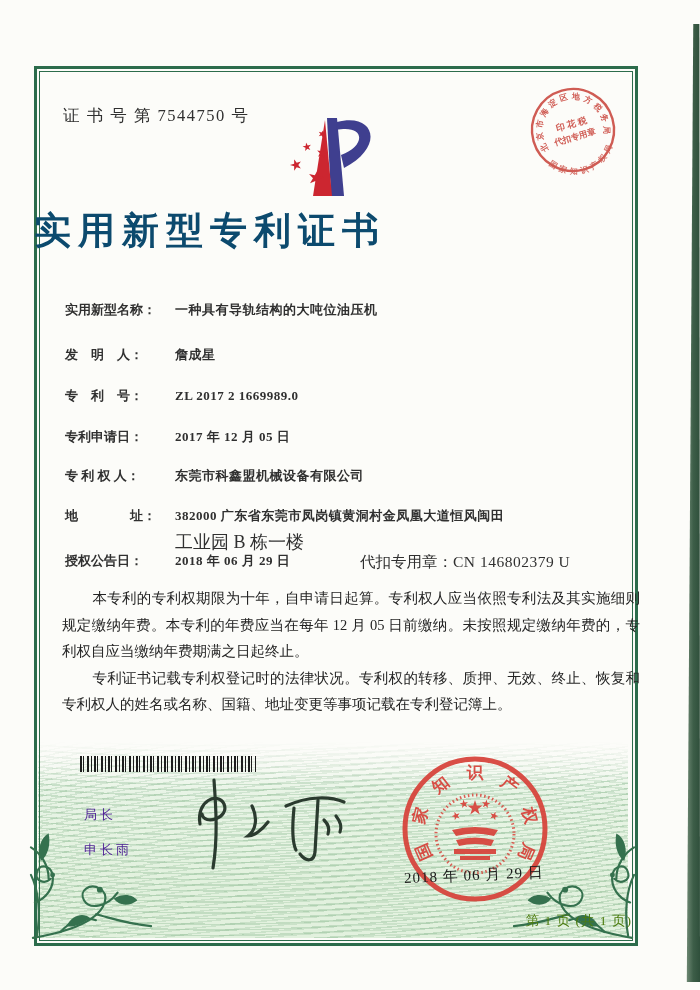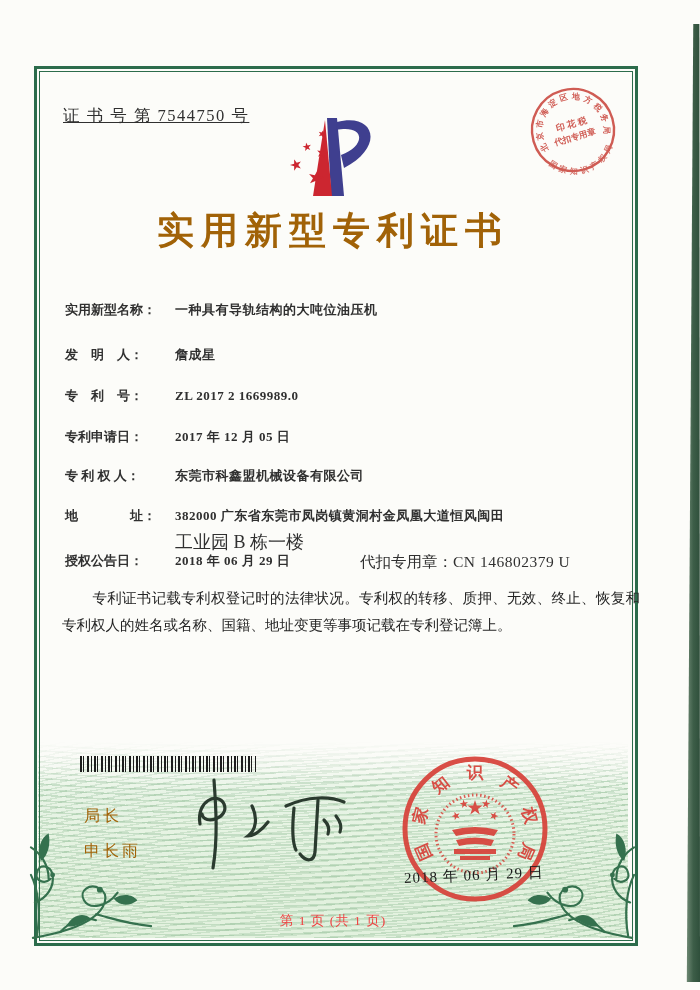--- a/index.html
+++ b/index.html
@@ -28,27 +28,27 @@
     position:absolute;left:38px;top:742px;width:590px;height:196px;z-index:1;
     background:
       repeating-radial-gradient(180% 120% at 30% 300%, rgba(255,255,255,0) 0 4px, rgba(118,172,126,.30) 4px 5.5px),
       repeating-radial-gradient(180% 120% at 75% -180%, rgba(255,255,255,0) 0 4px, rgba(118,172,126,.22) 4px 5.5px),
       linear-gradient(to bottom, rgba(222,240,220,0) 0%, rgba(222,240,220,.65) 25%, #e2f1de 70%);
     -webkit-mask-image:linear-gradient(to bottom,transparent 0,#000 22%);
             mask-image:linear-gradient(to bottom,transparent 0,#000 22%);
   }
   .cert-no{
     position:absolute;left:63px;top:105px;z-index:3;
-    font-size:16.5px;letter-spacing:1.5px;color:#303030;text-decoration:underline;
+    font-size:16.5px;letter-spacing:1.5px;color:#303030;
   }
   .logo{position:absolute;left:278px;top:110px;width:104px;height:90px;z-index:3;}
   .tax-stamp{position:absolute;left:527px;top:84px;width:92px;height:92px;z-index:4;opacity:.9;}
   .title{
     position:absolute;left:34px;top:206px;width:598px;z-index:3;
-    text-align:center;font-size:37px;font-weight:600;letter-spacing:7px;color:#a16207;
+    font-size:37px;font-weight:600;letter-spacing:7px;color:#0c4a6e;
   }
   .row{position:absolute;left:65px;z-index:3;font-size:13px;color:#303030;white-space:nowrap;font-weight:bold;}
   .flabel{display:inline-block;width:110px;}
   .fvalue{letter-spacing:.5px;}
   .row2{position:absolute;left:360px;z-index:3;font-size:15.5px;color:#303030;white-space:nowrap;}
   .addr2{position:absolute;left:175px;top:530px;z-index:3;font-size:18px;color:#303030;}
   .bodytext{
     position:absolute;left:62px;top:585px;width:578px;z-index:3;
     font-size:14.5px;line-height:26.5px;color:#242424;text-align:justify;
   }
@@ -57,31 +57,31 @@
     position:absolute;left:80px;top:756px;width:176px;height:16px;z-index:3;
     background:repeating-linear-gradient(90deg,
       #1d1d1d 0 2px,transparent 2px 3px,
       #1d1d1d 3px 4px,transparent 4px 7px,
       #1d1d1d 7px 9px,transparent 9px 11px,
       #1d1d1d 11px 12px,transparent 12px 14px);
   }
   .official{
     position:absolute;left:84px;z-index:3;
     font-family:Liberation Serif, serif;
-    font-size:16px;letter-spacing:3px;color:#a16207;font-weight:500;
+    font-size:13px;letter-spacing:3px;color:#4c1d95;font-weight:500;
   }
   .sig{position:absolute;left:178px;top:772px;width:176px;height:104px;z-index:5;}
   .seal{position:absolute;left:398px;top:752px;width:154px;height:154px;z-index:4;opacity:.93;}
   .seal-date{
     position:absolute;left:404px;top:866px;z-index:6;
     font-size:15px;letter-spacing:1px;color:#1c1c1c;transform:rotate(-2.5deg);white-space:nowrap;
   }
   .footer{
     position:absolute;left:34px;top:912px;width:598px;z-index:3;
-    text-align:center;font-size:13.5px;color:#ef4444;letter-spacing:1px;
+    text-align:right;font-size:13.5px;color:#4d7c0f;letter-spacing:1px;
   }
   .flourish{position:absolute;width:128px;height:158px;z-index:2;}
   .fl-left{left:27px;top:788px;}
   .fl-right{left:510px;top:788px;transform:scaleX(-1);}
   svg text{font-family:"Liberation Serif","DejaVu Serif",serif;}
 </style>
 </head>
 <body>
 
 <div class="edge-strip"></div>
@@ -197,20 +197,21 @@
 </div>
 <div class="addr2">工业园 B 栋一楼</div>
 <div class="row" style="top:552px">
   <span class="flabel">授权公告日：</span><span class="fvalue">2018 年 06 月 29 日</span>
 </div>
 <div class="row2" style="top:552px">
   <span>代扣专用章：</span><span class="fvalue">CN 146802379 U</span>
 </div>
 
 <div class="bodytext">
+  <p>本专利的专利权期限为十年，自申请日起算。专利权人应当依照专利法及其实施细则规定缴纳年费。本专利的年费应当在每年 12 月 05 日前缴纳。未按照规定缴纳年费的，专利权自应当缴纳年费期满之日起终止。</p>
   <p>专利证书记载专利权登记时的法律状况。专利权的转移、质押、无效、终止、恢复和专利权人的姓名或名称、国籍、地址变更等事项记载在专利登记簿上。</p>
 </div>
 
 <div class="barcode"></div>
 
 <div class="official" style="top:806px">局长</div>
 <div class="official" style="top:841px">申长雨</div>
 
 <svg class="sig" viewBox="0 0 176 104">
   <g fill="none" stroke="#2b3b2f" stroke-width="3.2" stroke-linecap="round">

